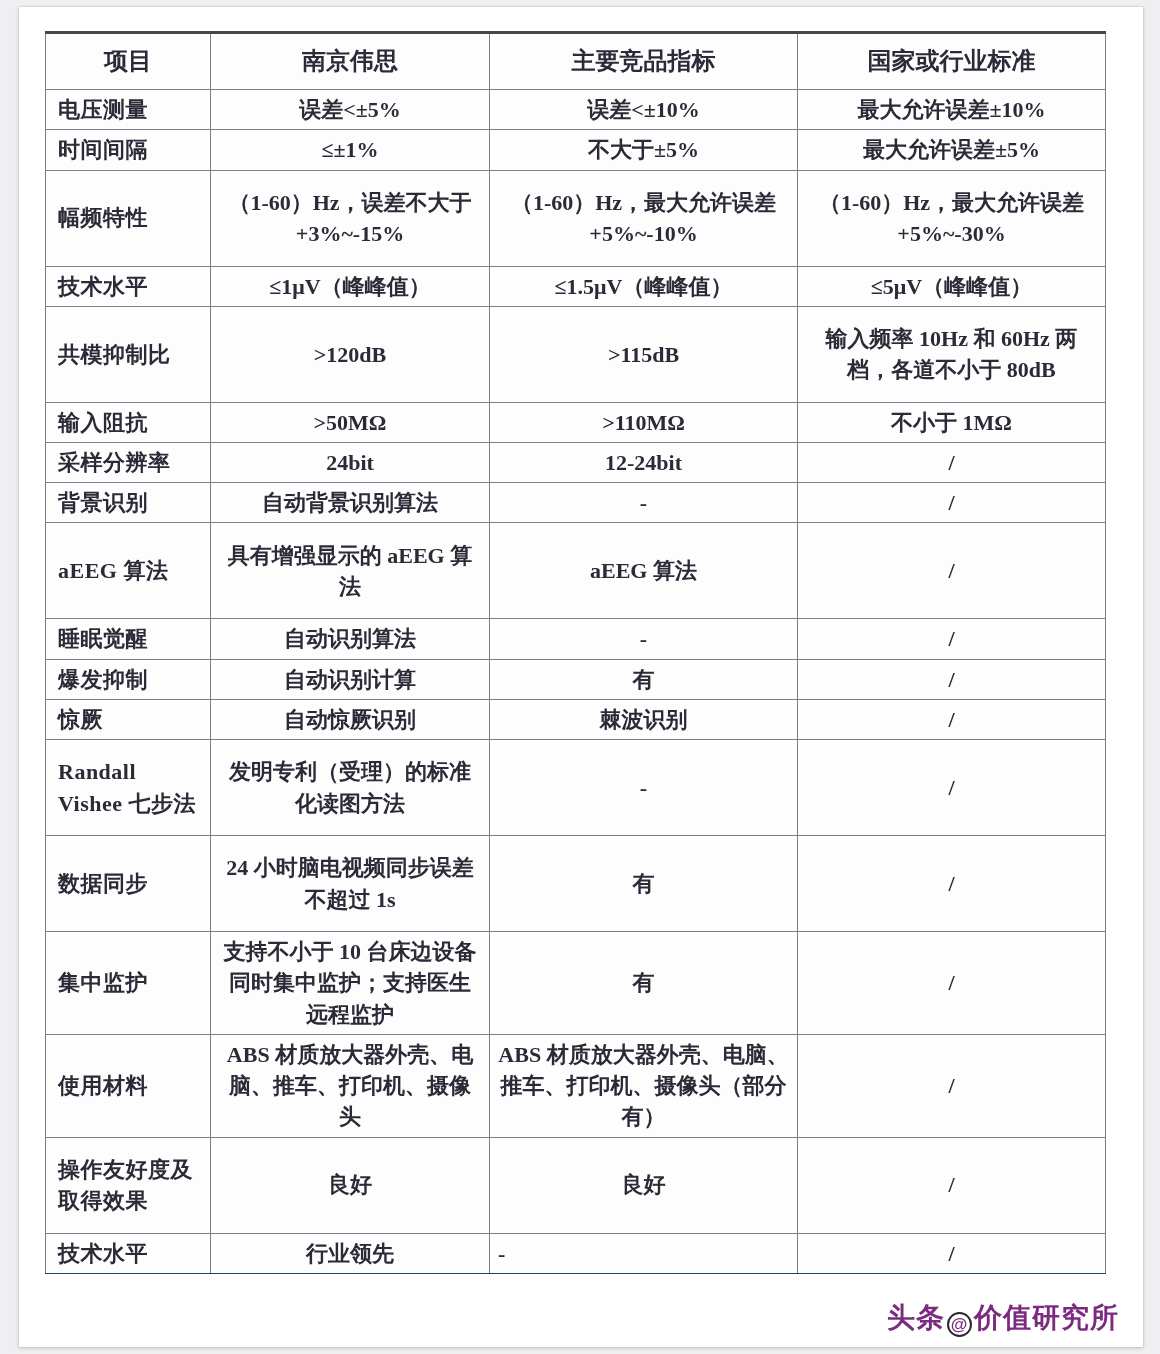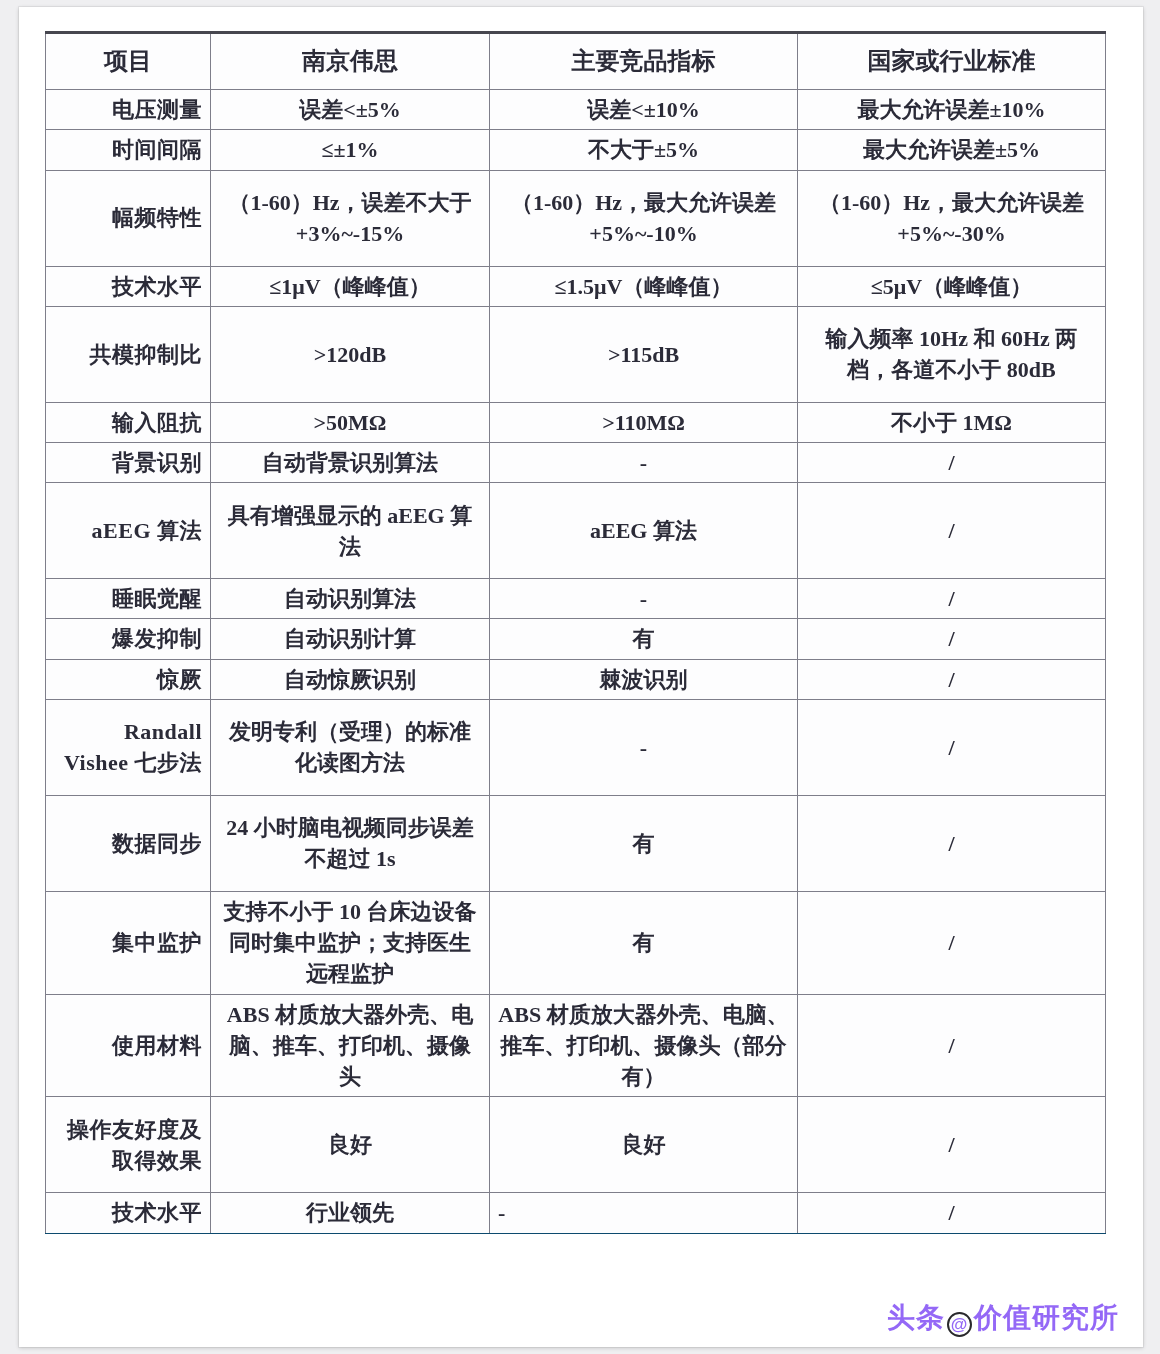--- a/index.html
+++ b/index.html
@@ -42,40 +42,40 @@
     vertical-align: middle;
     background: #fdfdfe;
   }
   table.spec thead th {
     font-size: 24px;
     text-align: center;
     padding: 10px 8px 11px;
     border-top: 3px solid #46464f;
   }
   table.spec tbody tr td:first-child {
-    text-align: right;
+    text-align: left;
     padding-left: 12px;
     letter-spacing: 0.5px;
   }
   table.spec tbody td {
     text-align: center;
   }
   table.spec tbody tr:last-child td {
     border-bottom: 1px solid #0c4a6e;
   }
   td.algn-left { text-align: left !important; padding-left: 12px; }
   td.tall { height: 96px; }
 
   #watermark {
     position: absolute;
     right: 24px;
     bottom: 10px;
     font-size: 28px;
     font-weight: 700;
-    color: #8b5cf6;
+    color: #701a75;
     font-family: "Liberation Sans", sans-serif;
     white-space: nowrap;
     letter-spacing: 1px;
     opacity: 0.92;
   }
   #watermark .at {
     display: inline-block;
     width: 25px; height: 25px;
     border: 2.5px solid #17171b;
     border-radius: 50%;
@@ -137,20 +137,26 @@
             <td>&gt;115dB</td>
             <td>输入频率 10Hz 和 60Hz 两档，各道不小于 80dB</td>
           </tr>
           <tr>
             <td>输入阻抗</td>
             <td>&gt;50MΩ</td>
             <td>&gt;110MΩ</td>
             <td>不小于 1MΩ</td>
           </tr>
           <tr>
+            <td>采样分辨率</td>
+            <td>24bit</td>
+            <td>12-24bit</td>
+            <td>/</td>
+          </tr>
+          <tr>
             <td>背景识别</td>
             <td>自动背景识别算法</td>
             <td>-</td>
             <td>/</td>
           </tr>
           <tr>
             <td class="tall">aEEG 算法</td>
             <td>具有增强显示的 aEEG 算法</td>
             <td>aEEG 算法</td>
             <td>/</td>

